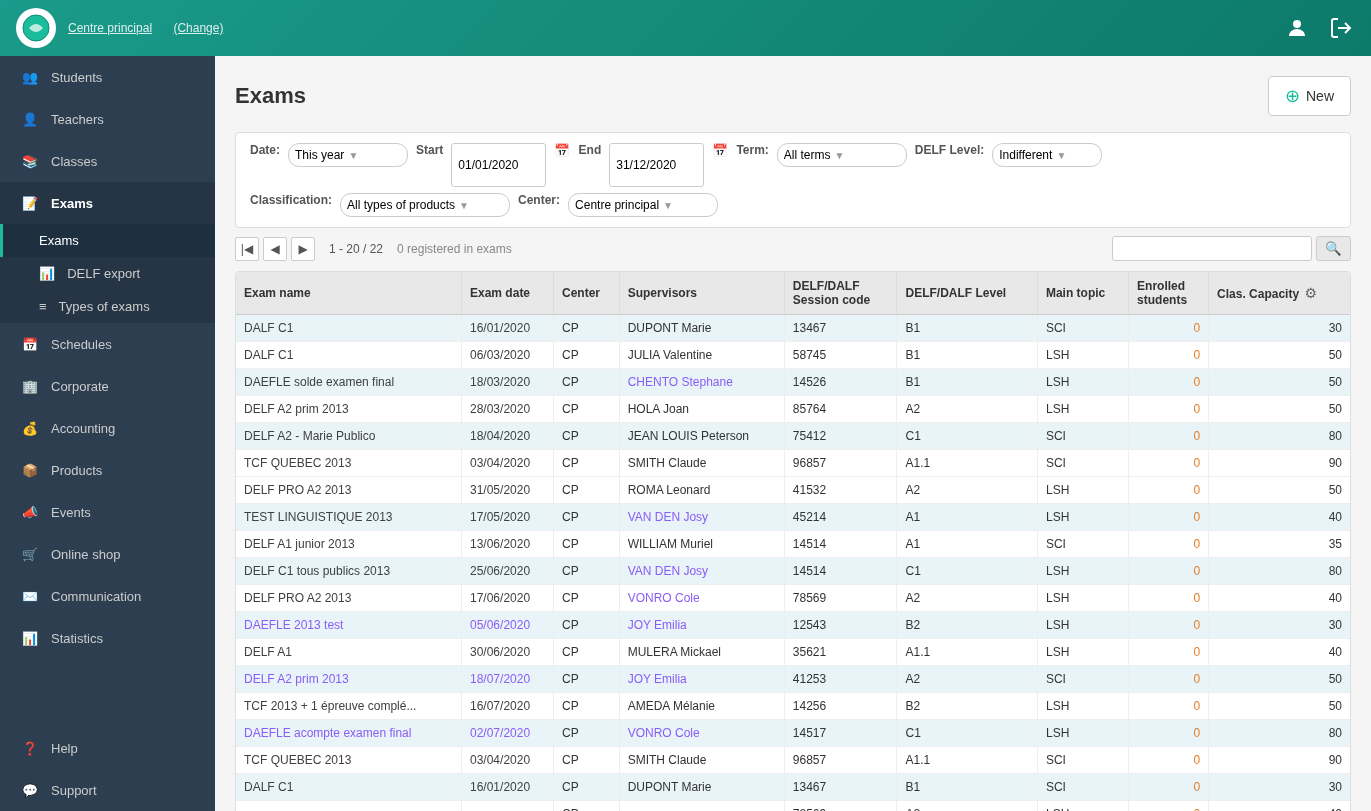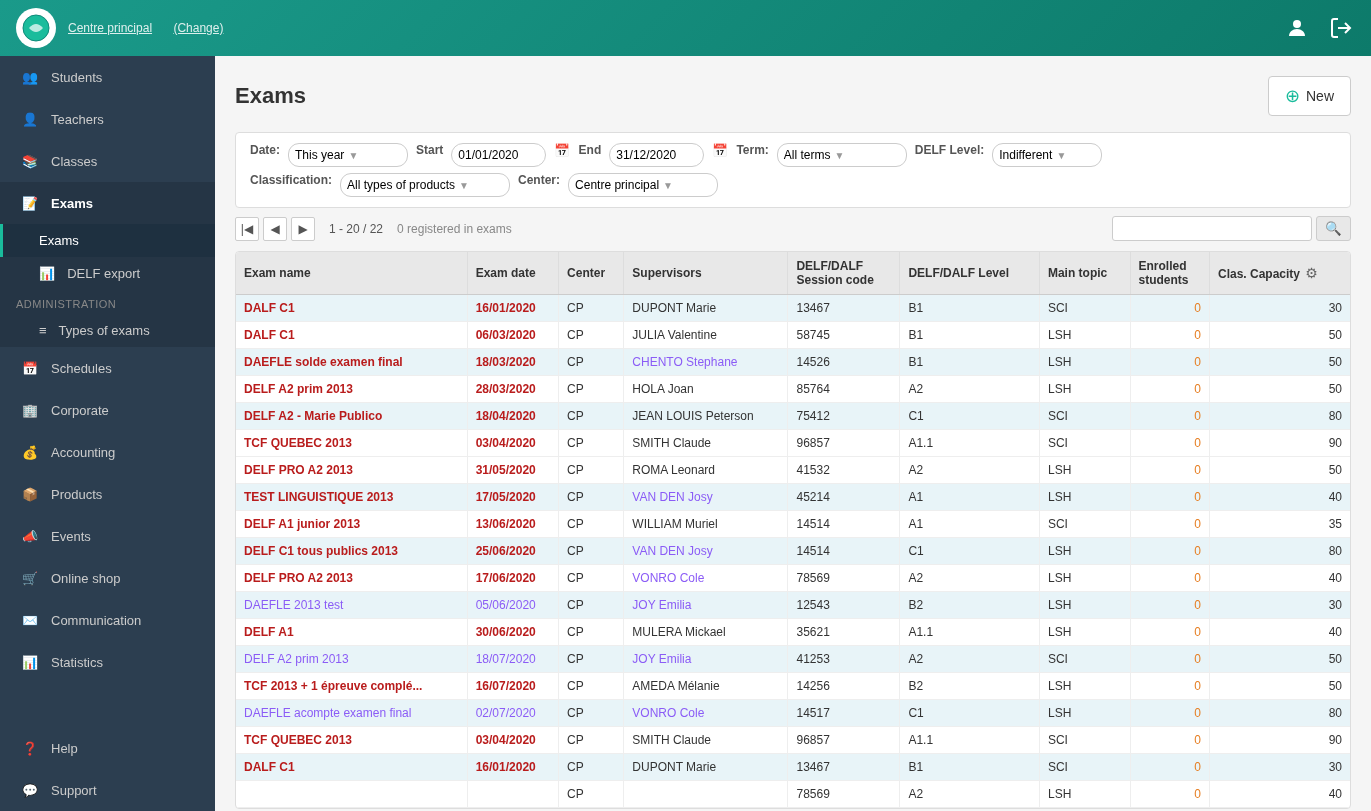--- a/index.html
+++ b/index.html
@@ -83,21 +83,21 @@
     .filter-line { display: flex; align-items: flex-start; gap: 8px; flex-wrap: wrap; margin-bottom: 6px; }
     .filter-line:last-child { margin-bottom: 0; }
     .filter-label { font-size: 12px; color: #555; font-weight: bold; }
     .filter-select {
       border: 1px solid #ccc; border-radius: 11px; padding: 4px 6px;
       font-size: 12px; background: white; cursor: pointer;
       display: flex; align-items: center; gap: 4px; min-width: 120px;
     }
     .filter-select-arrow { color: #999; font-size: 10px; }
     .filter-input {
-      border: 1px solid #ccc; border-radius: 12px; padding: 4px 6px;
+      border: 1px solid #ccc; border-radius: 3px; padding: 14px 6px;
       font-size: 12px; width: 95px;
     }
     .calendar-icon { color: #888; cursor: pointer; }
 
     
     .table-controls {
       display: flex; align-items: center; justify-content: space-between;
       margin-bottom: 6px; padding: 4px 0;
     }
     .pagination { display: flex; align-items: center; gap: 4px; }
@@ -121,21 +121,21 @@
       border-bottom: 1px solid #ccc; border-right: 1px solid #ddd; color: #333;
       white-space: nowrap;
     }
     thead th:last-child { border-right: none; }
     tbody tr { border-bottom: 1px solid #eee; }
     tbody tr.highlight { background: #e8f4f8; }
     tbody td {
       padding: 6px 8px; border-right: 1px solid #eee; color: #333;
     }
     tbody td:last-child { border-right: none; }
-    .td-link { color: #b91c1c; cursor: pointer; font-weight: bold; }
+    .td-link { color: #404040; cursor: pointer; }
     .td-orange { color: #8b5cf6; cursor: pointer; }
 
     
     .cog-btn { background: none; border: none; cursor: pointer; color: #666; font-size: 14px; padding: 0 2px; }
   </style>
 </head>
 <body>
 
 <div class="topbar">
   <div class="topbar-logo">
@@ -187,21 +187,20 @@
       <span class="sidebar-item-label" style="color:white;font-weight:bold;">Exams</span>
     </div>
     <div class="sidebar-sub">
       <div class="sidebar-sub-item active">
         <span class="sidebar-item-label" style="color:white;">Exams</span>
       </div>
       <div class="sidebar-sub-item">
         <span style="font-size:13px;margin-right:4px;">📊</span>
         <span class="sidebar-item-label">DELF export</span>
       </div>
-      <div class="sidebar-admin-label">Administration</div>
       <div class="sidebar-sub-item">
         <span style="margin-right:4px;">≡</span>
         <span class="sidebar-item-label">Types of exams</span>
       </div>
     </div>
     <div class="sidebar-item">
       <div class="sidebar-icon">📅</div>
       <span class="sidebar-item-label">Schedules</span>
     </div>
     <div class="sidebar-item">

